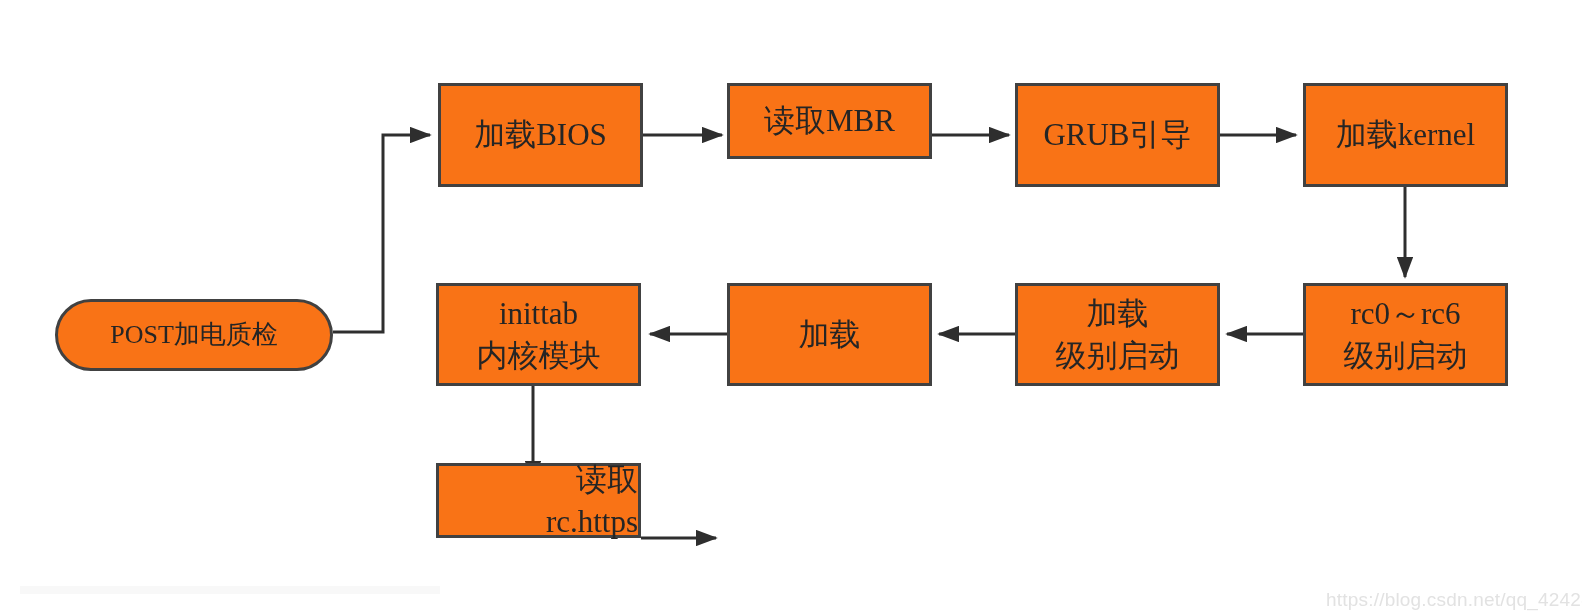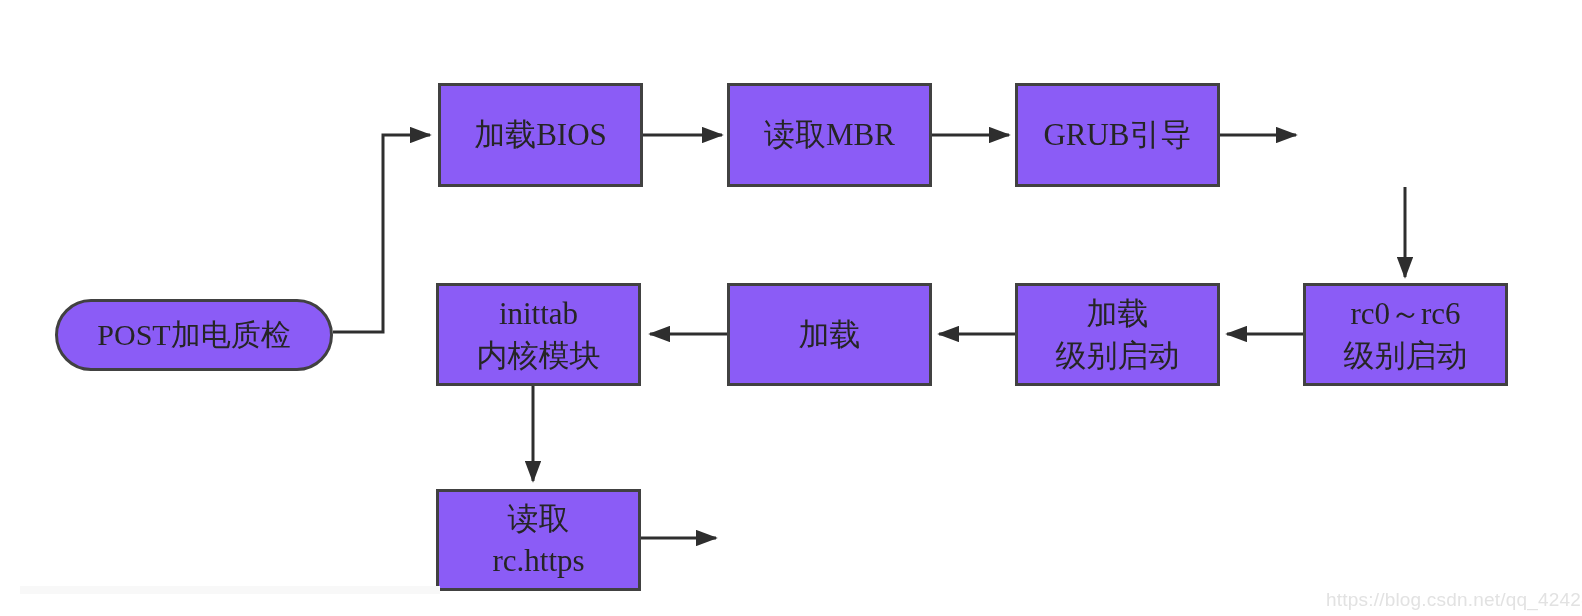--- a/index.html
+++ b/index.html
@@ -24,32 +24,32 @@
     pointer-events: none;
   }
   .node {
     position: absolute;
     display: flex;
     flex-direction: column;
     align-items: center;
     justify-content: center;
     text-align: center;
     box-sizing: border-box;
-    background: #8b5cf6;
+    background: #f97316;
     border: 3px solid #414141;
     color: #252525;
     font-size: 31px;
     line-height: 42px;
     white-space: nowrap;
   }
   .node.stadium {
     border-radius: 37px;
   }
   .node.post-node {
-    font-size: 30px;
+    font-size: 26px;
     justify-content: center;
   }
   .watermark {
     position: absolute;
     top: 589px;
     left: 1326px;
     width: 246px;
     text-align: right;
     font-family: "Liberation Sans", "DejaVu Sans", sans-serif;
     font-size: 19px;
@@ -88,44 +88,47 @@
     <path d="M641 538 L716 538" fill="none" stroke-width="3" marker-end="url(#ah)" stroke="#2e2e2e"></path>
   </svg>
 
   <div class="node stadium post-node" style="left:55px; top:299px; width:278px; height:72px;">
     <span>POST加电质检</span>
   </div>
 
   <div class="node" style="left:438px; top:83px; width:205px; height:104px;">
     <span>加载BIOS</span>
   </div>
-  <div class="node" style="left:727px; top:83px; width:205px; height:104px;">
+  <div class="node" style="left:727px; top:83px; width:205px; height:76px;">
     <span>读取MBR</span>
   </div>
   <div class="node" style="left:1015px; top:83px; width:205px; height:104px;">
     <span>GRUB引导</span>
+  </div>
+  <div class="node" style="left:1303px; top:83px; width:205px; height:104px;">
+    <span>加载kernel</span>
   </div>
 
   <div class="node" style="left:1303px; top:283px; width:205px; height:103px;">
     <span>rc0～rc6</span>
     <span>级别启动</span>
   </div>
   <div class="node" style="left:1015px; top:283px; width:205px; height:103px;">
     <span>加载</span>
     <span>级别启动</span>
   </div>
   <div class="node" style="left:727px; top:283px; width:205px; height:103px;">
     <span>加载</span>
   </div>
   <div class="node" style="left:436px; top:283px; width:205px; height:103px;">
     <span>inittab</span>
     <span>内核模块</span>
   </div>
 
-  <div class="node" style="left:436px; top:489px; width:205px; height:102px;">
+  <div class="node" style="left:436px; top:463px; width:205px; height:75px;align-items:flex-end;">
     <span>读取</span>
     <span>rc.https</span>
   </div>
 
   <div class="bottom-band"></div>
 
   <div class="watermark">https://blog.csdn.net/qq_42428482</div>
 </div>
 
 </body></html>

